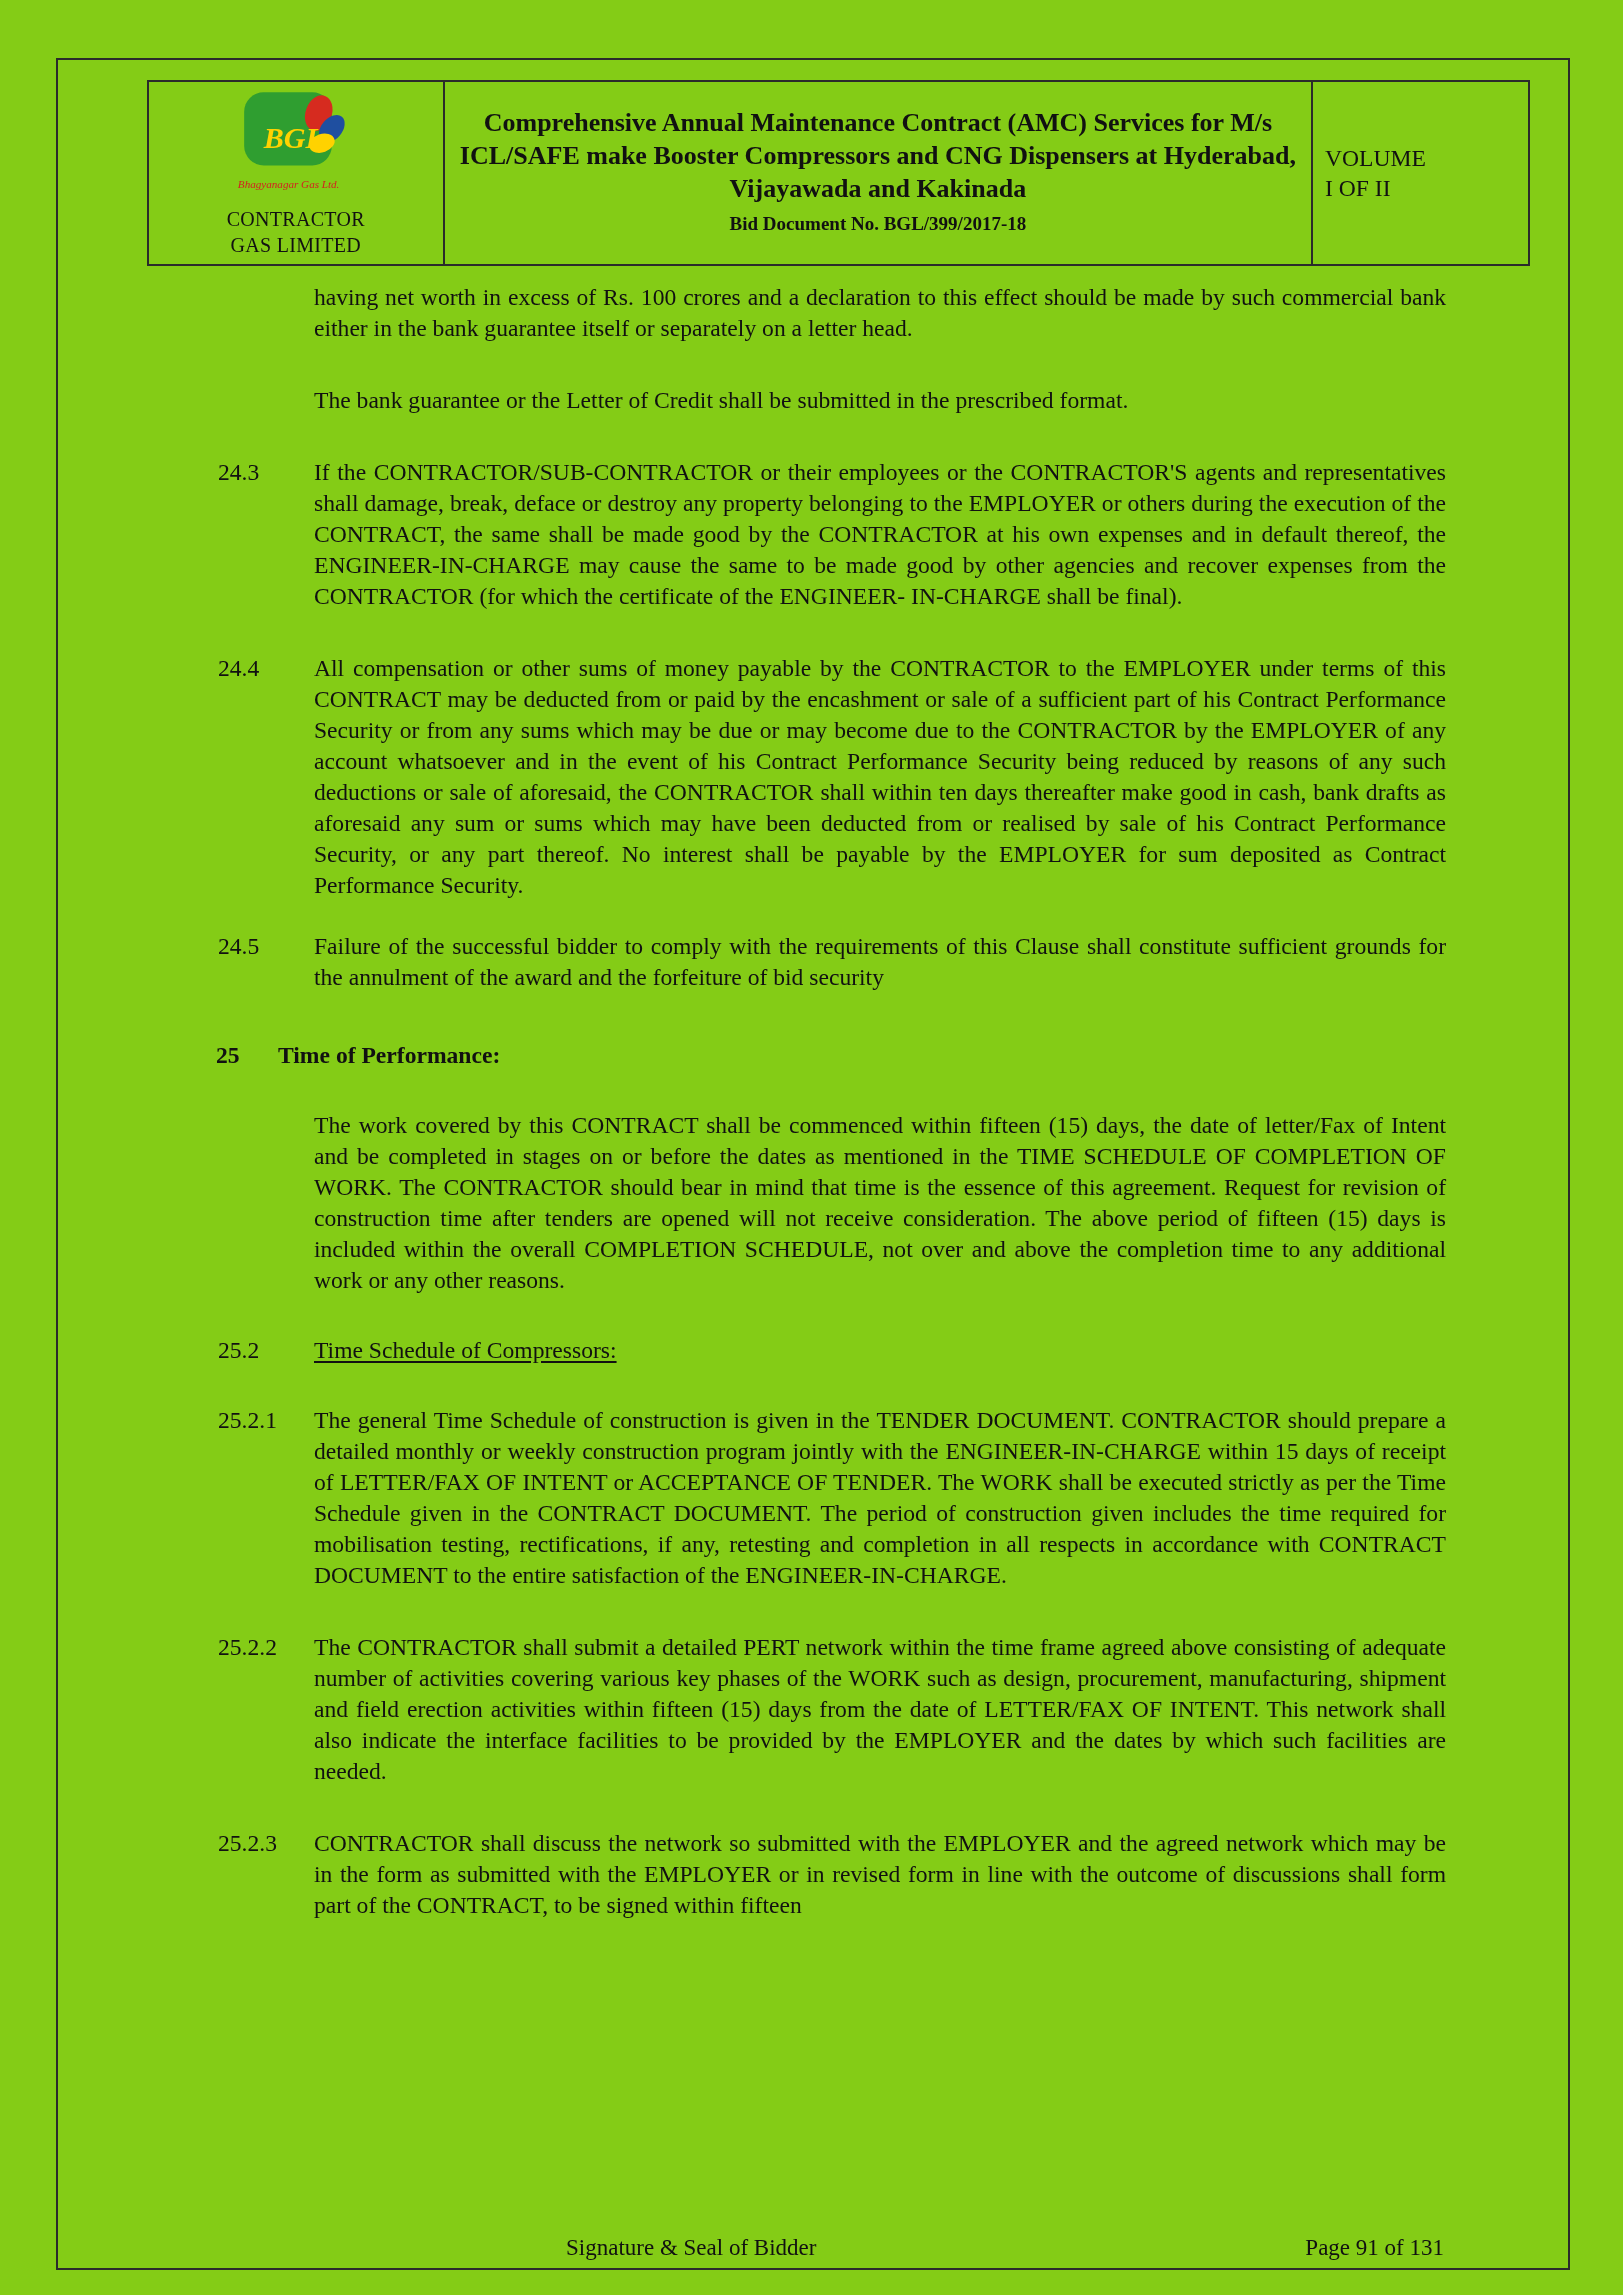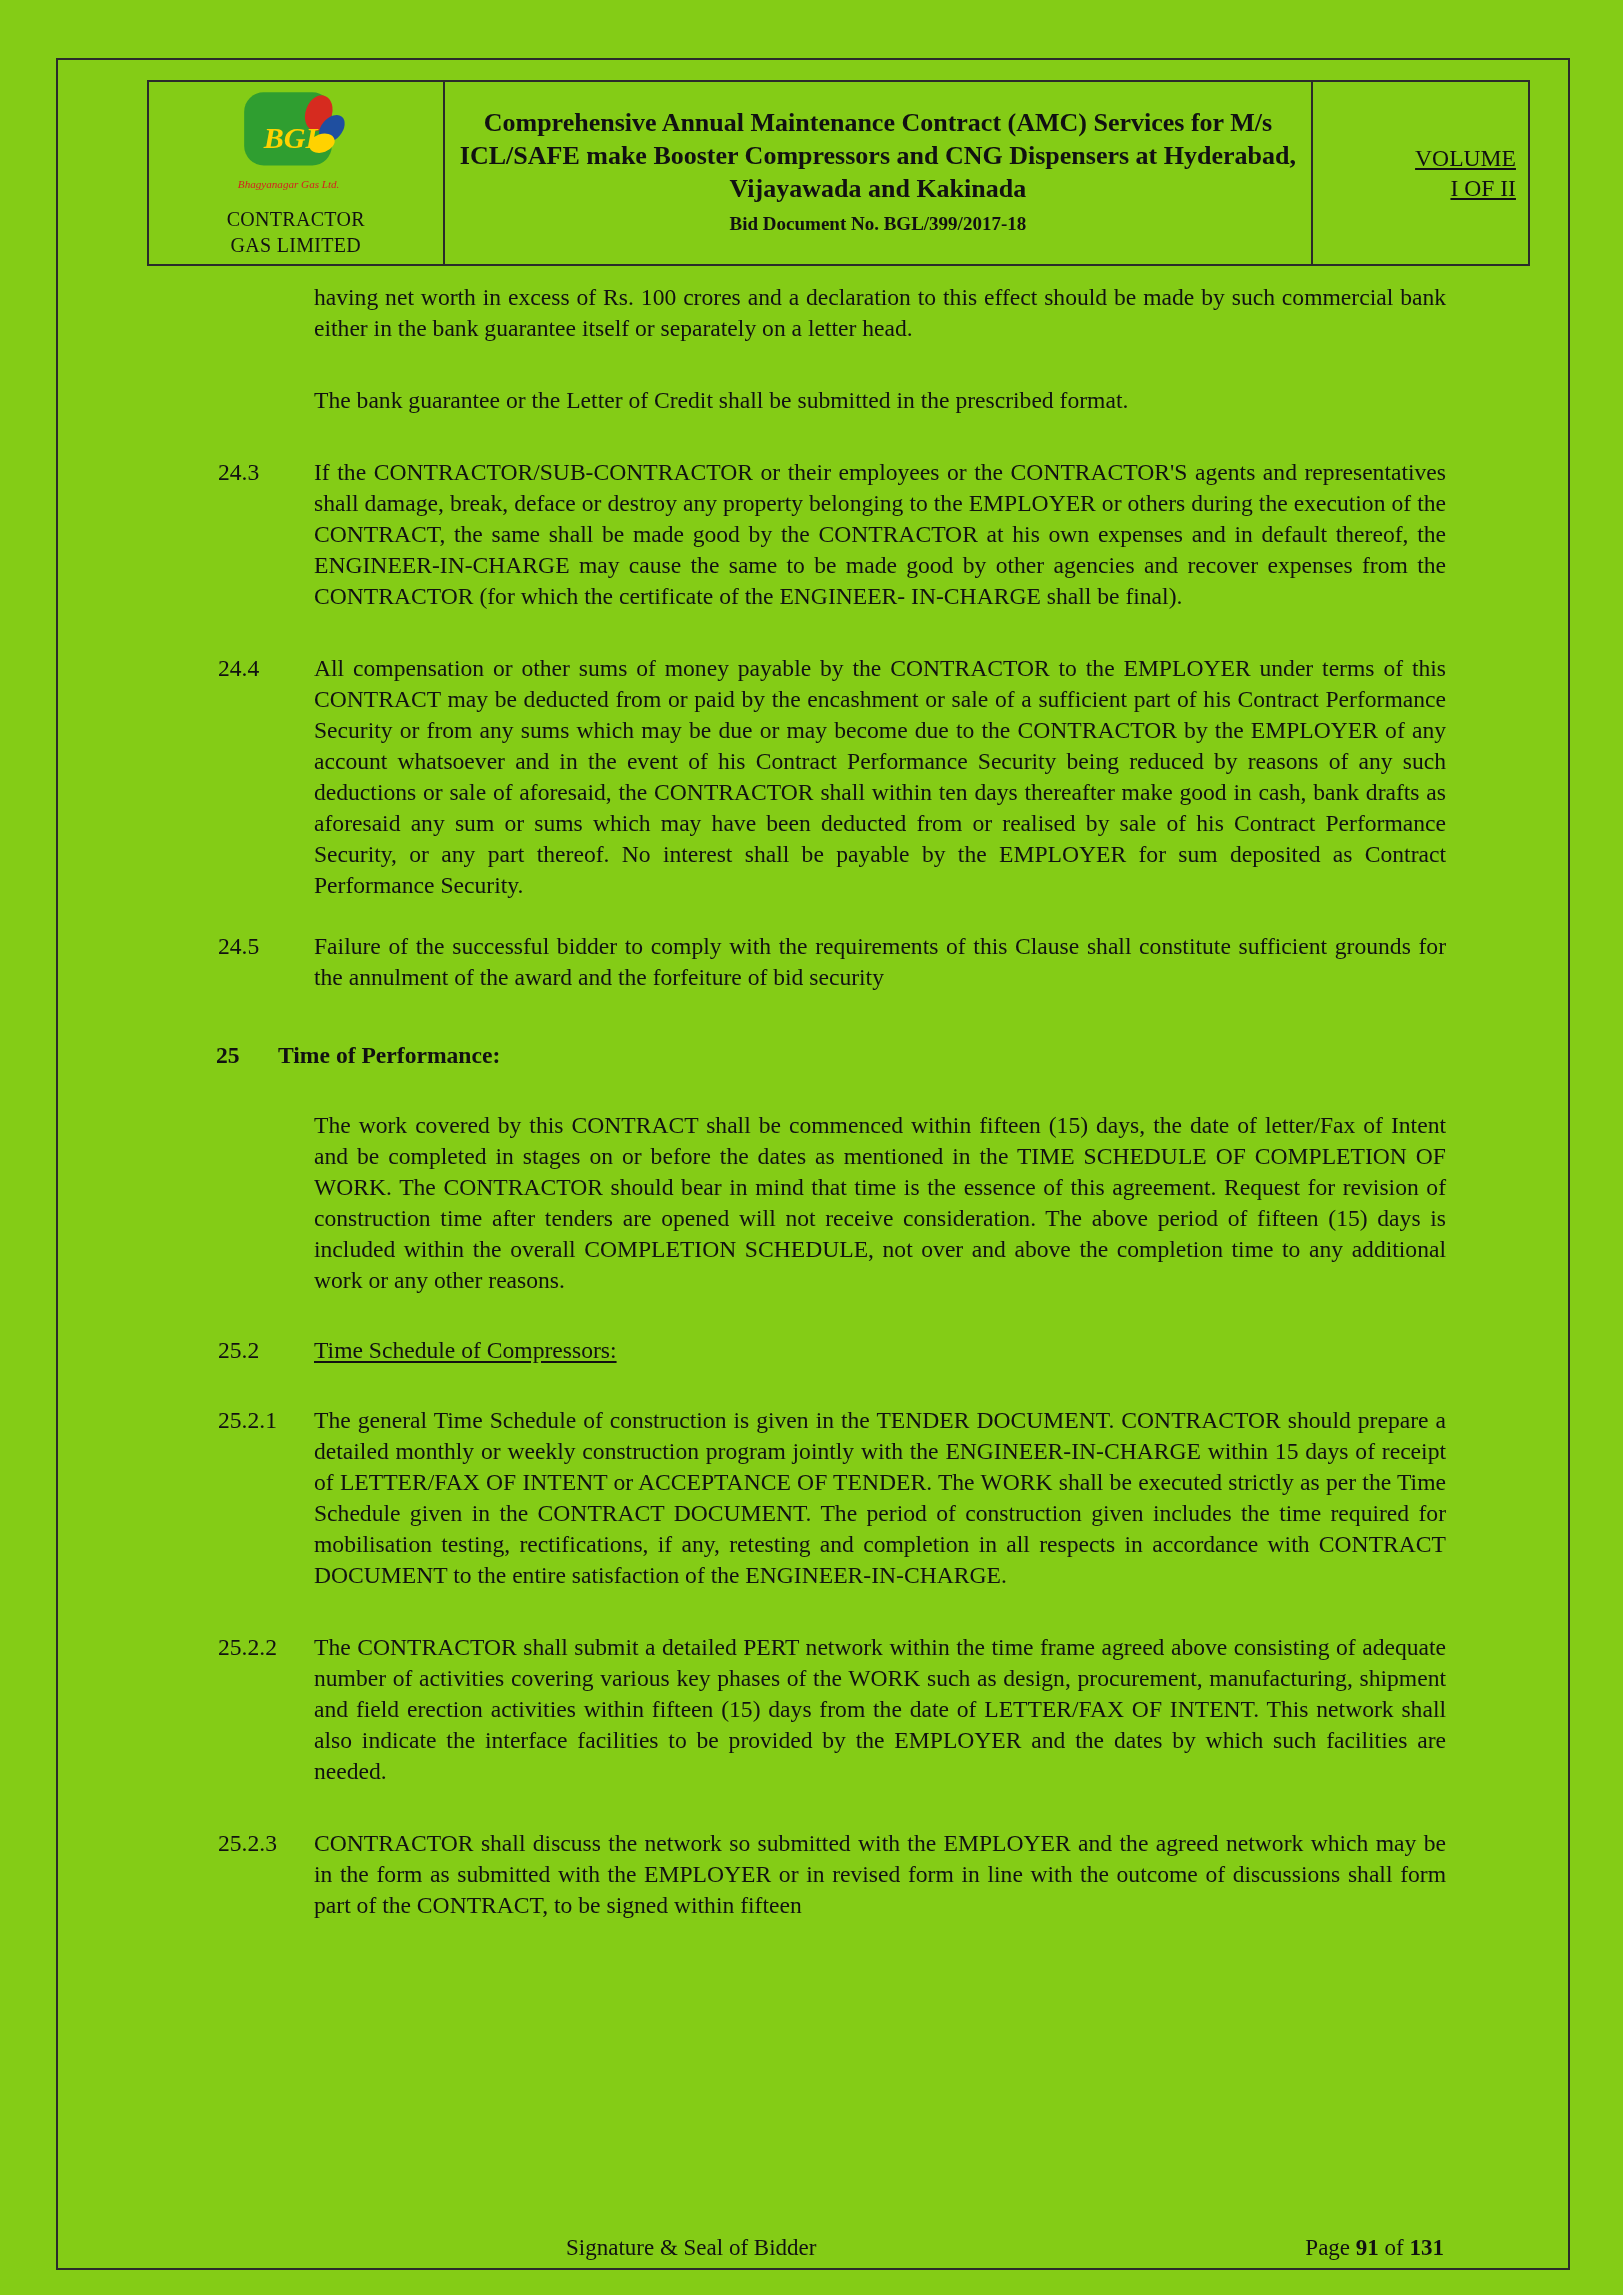--- a/index.html
+++ b/index.html
@@ -29,21 +29,21 @@
     border-collapse: collapse;
     table-layout: fixed;
   }
   .header-table td {
     border: 2px solid #2b2b2b;
     vertical-align: middle;
     padding: 6.5px 11.8px;
   }
   .cell-logo  { width: 270px;  text-align: center; }
   .cell-title { width: 843px; text-align: center; }
-  .cell-vol   { width: 191px;  text-align: right; text-decoration: underline; }
+  .cell-vol   { width: 191px;  text-align: left; }
   .org-name {
     font-size: 20px;
     line-height: 26px;
     letter-spacing: 0.3px;
     margin-top: 2.6px;
   }
   .doc-title {
     font-weight: bold;
     font-size: 26px;
     line-height: 33px;
@@ -92,21 +92,21 @@
     position: absolute;
     left: 0;
     right: 0;
     bottom: 3.9px;
     height: 31px;
     font-size: 23px;
     line-height: 29px;
   }
   .footer .sig { position: absolute; left: 508px; }
   .footer .pg  { position: absolute; right: 124px; }
-  .footer .b   { font-weight: bold; text-align: center; }
+  .footer .b   { font-weight: normal; text-align: center; }
   .logo-wrap { display: inline-block; }
 </style>
 </head>
 <body>
 
 <div class="page">
   <div class="border-box">
 
     <table class="header-table">
       <tbody>

